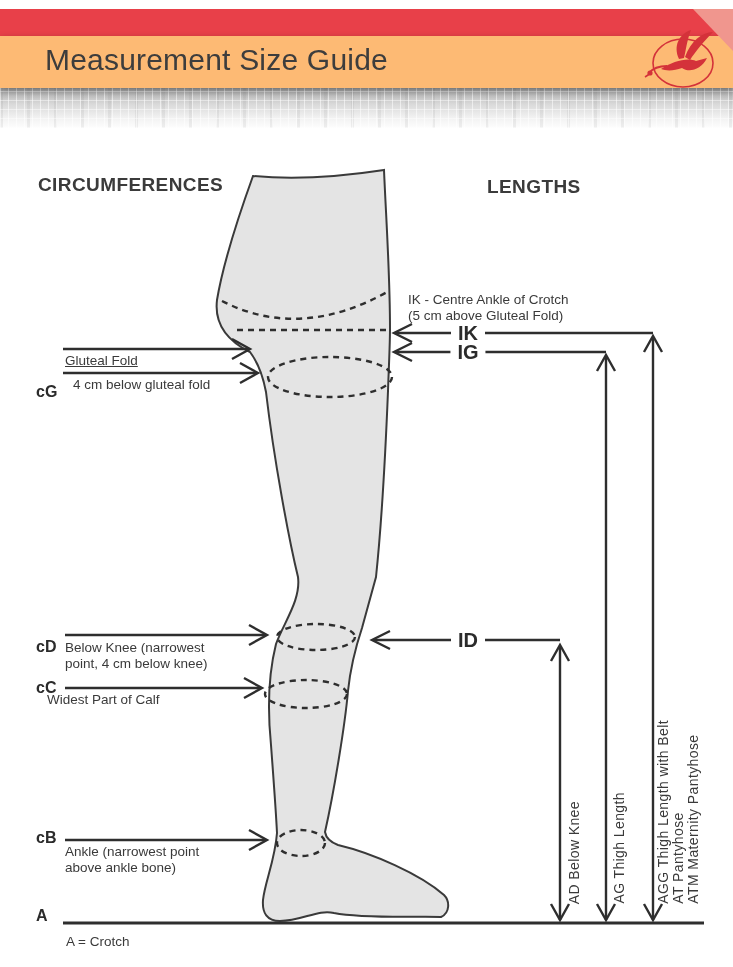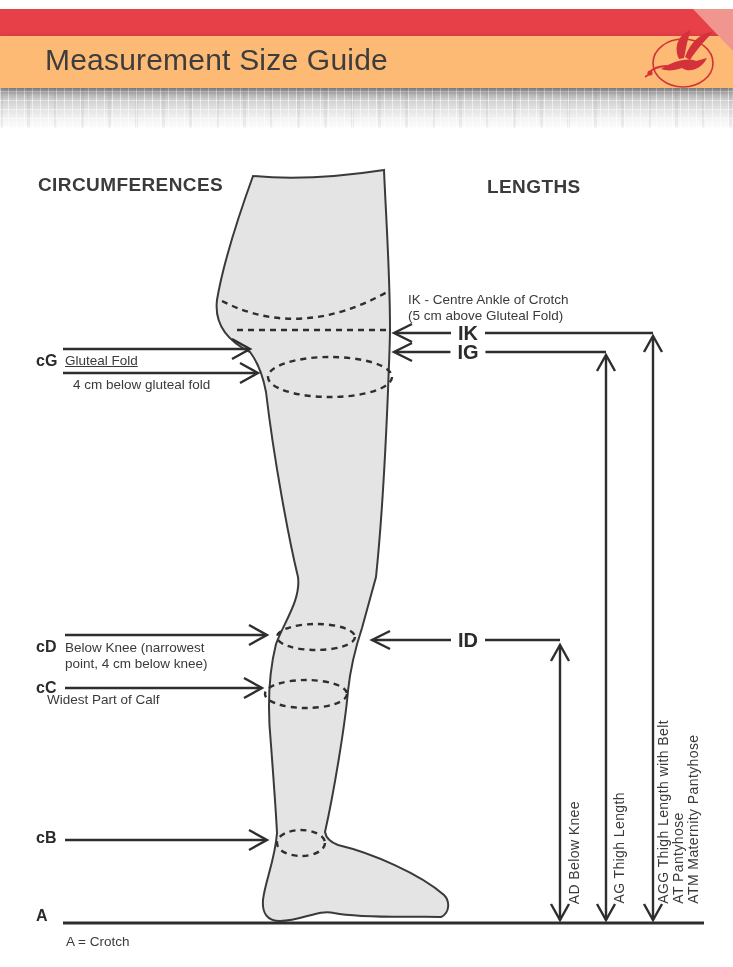--- a/index.html
+++ b/index.html
@@ -53,21 +53,21 @@
   .code { position:absolute; font-size:16px; font-weight:bold; color:#2b2b2b; }
   .online {
     position:absolute; transform:translate(-50%,-50%);
     background:#fff; padding:0 7px;
     font-size:20px; font-weight:bold; color:#2b2b2b;
   }
   #note  { left:408px; top:292px; }
   #lbl-ik { left:468px; top:333px; }
   #lbl-ig { left:468px; top:352px; }
   #lbl-id { left:468px; top:640px; }
-  #code-cg { left:36px; top:352px; }
+  #code-cg { left:36px; top:383px; }
   #lbl-cg1 { left:65px; top:353px;text-decoration:underline; }
   #lbl-cg2 { left:65px; top:377px;margin-left:8px; }
   #code-cd { left:36px; top:626px;margin-top:12px; }
   #lbl-cd  { left:65px; top:640px; width:152px; }
   #code-cc { left:36px; top:679px; }
   #lbl-cc  { left:47px; top:692px;text-align:center; }
   #code-cb { left:36px; top:829px; }
   #lbl-cb  { left:65px; top:844px; width:154px; }
   #code-a  { left:36px; top:907px; }
   #lbl-floor { left:66px; top:934px; }
@@ -191,20 +191,21 @@
     <div class="online" id="lbl-id">ID</div>
 
     <div class="code" id="code-cg">cG</div>
     <div class="lbl" id="lbl-cg1">Gluteal Fold</div>
     <div class="lbl" id="lbl-cg2">4 cm below gluteal fold</div>
     <div class="code" id="code-cd">cD</div>
     <div class="lbl" id="lbl-cd">Below Knee (narrowest point, 4 cm below knee)</div>
     <div class="code" id="code-cc">cC</div>
     <div class="lbl" id="lbl-cc">Widest Part of Calf</div>
     <div class="code" id="code-cb">cB</div>
+    <div class="lbl" id="lbl-cb">Ankle (narrowest point above ankle bone)</div>
     <div class="code" id="code-a">A</div>
     <div class="lbl" id="lbl-floor">A = Crotch</div>
 
     <div class="vlabel" id="v-ad">AD Below Knee</div>
     <div class="vlabel" id="v-ag">AG Thigh Length</div>
     <div class="vlabel" id="v-agg">
       <div>AGG Thigh Length with Belt</div>
       <div>AT Pantyhose</div>
       <div>ATM Maternity Pantyhose</div>
     </div>

